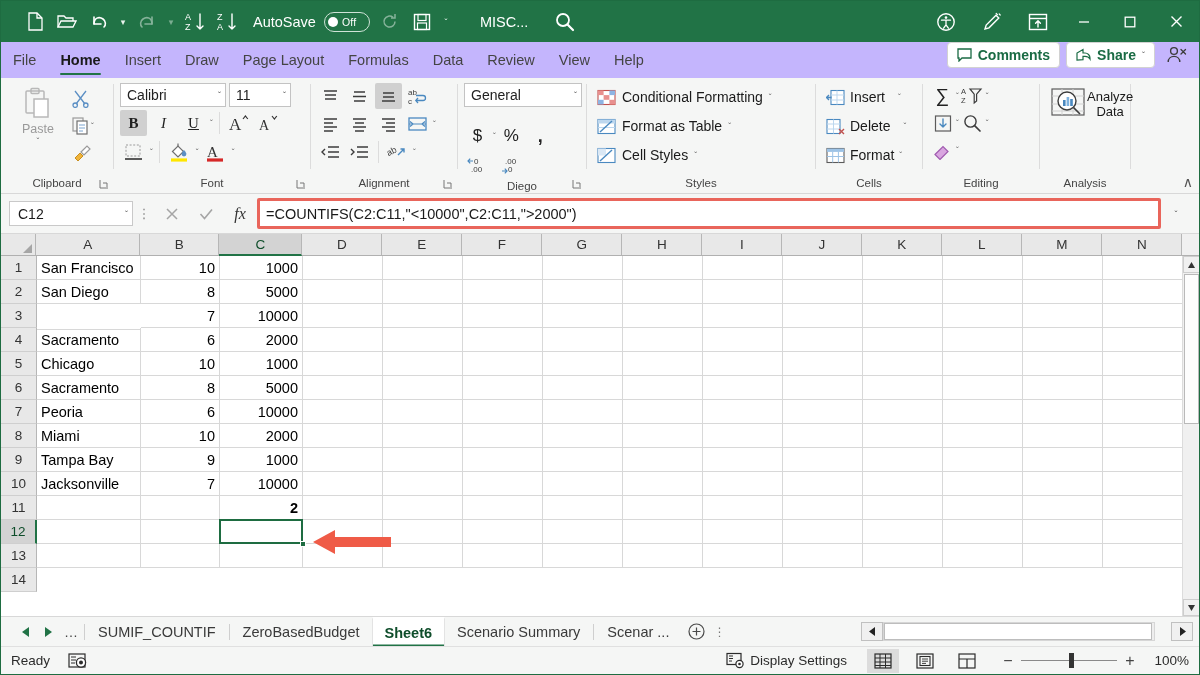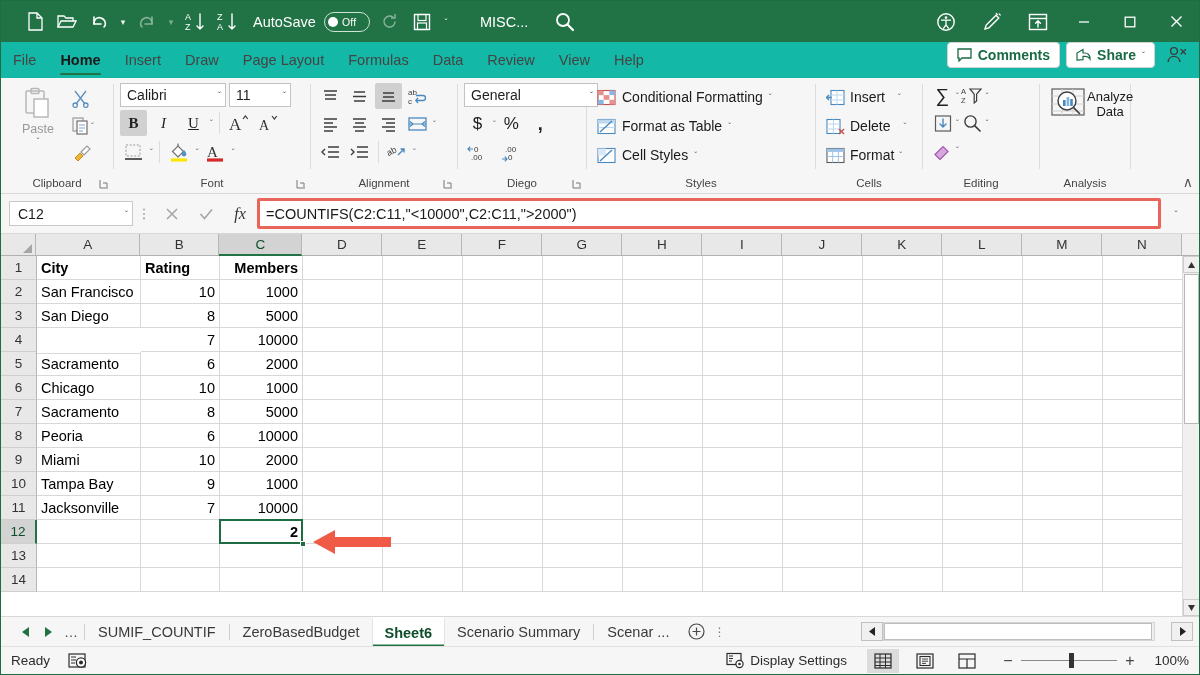--- a/index.html
+++ b/index.html
@@ -46,21 +46,21 @@
     margin-left: auto; display: flex; align-items: center; height: 41px;
   }
   .tr-btn {
     width: 46px; height: 41px; display:flex; align-items:center; justify-content:center;
     color:#fff;
   }
   svg { display:block; }
 
   
   .tabbar {
-    height: 36px; background: #14b8a6; display:flex; align-items: stretch;
+    height: 36px; background: #c4b5fd; display:flex; align-items: stretch;
     flex: 0 0 36px; position: relative;
   }
   .tab {
     padding: 0 12px; display:flex; align-items:center; font-size: 14.5px;
     color: #444; position: relative; white-space: nowrap;
   }
   .tab.active { color: #1a1a1a; font-weight: bold; }
   .tab.active::after {
     content:""; position:absolute; left: 12px; right: 12px; bottom: 3px;
     height: 2.5px; background: #217346; border-radius: 2px;
@@ -596,21 +596,21 @@
       <div class="grp-label">Alignment</div>
       <svg class="dlauncher" style="bottom:5px" width="10" height="10" viewBox="0 0 10 10">
           <path d="M1 1v8h8" fill="none" stroke="#777" stroke-width="1"></path>
           <path d="M4 4h4v4" fill="none" stroke="#777" stroke-width="1"></path>
         </svg>
     </div>
     <div class="grp-sep"></div>
 
     <div class="grp" style="width:128px">
       <div class="grp-body" style="flex-direction:column">
-        <div class="combo" style="width:134px;margin-bottom:4px">
+        <div class="combo" style="width:118px;margin-bottom:16px">
           <span>General</span>
           <span class="cv">ˇ</span>
         </div>
         <div class="numrow">
           <div class="sqbtn" style="font-size:17px">$</div>
           <div class="caret">ˇ</div>
           <div class="sqbtn" style="font-size:17px">%</div>
           <div class="sqbtn" style="font-size:18px;font-weight:bold">,</div>
         </div>
         <div class="numrow" style="margin-top:2px">
@@ -846,36 +846,20 @@
           <div class="rowh">7</div>
           <div class="rowh">8</div>
           <div class="rowh">9</div>
           <div class="rowh">10</div>
           <div class="rowh">11</div>
           <div class="rowh sel">12</div>
           <div class="rowh">13</div>
           <div class="rowh">14</div>
         </div>
       <div class="cells" id="cells">
-        <div class="grow">
-            <div class="gcell b" style="width: 104px; flex: 0 0 104px;">City</div>
-            <div class="gcell b" style="width: 79px; flex: 0 0 79px;">Rating</div>
-            <div class="gcell r b" style="width: 83px; flex: 0 0 83px;">Members</div>
-            <div class="gcell" style="width: 80px; flex: 0 0 80px;"></div>
-            <div class="gcell" style="width: 80px; flex: 0 0 80px;"></div>
-            <div class="gcell" style="width: 80px; flex: 0 0 80px;"></div>
-            <div class="gcell" style="width: 80px; flex: 0 0 80px;"></div>
-            <div class="gcell" style="width: 80px; flex: 0 0 80px;"></div>
-            <div class="gcell" style="width: 80px; flex: 0 0 80px;"></div>
-            <div class="gcell" style="width: 80px; flex: 0 0 80px;"></div>
-            <div class="gcell" style="width: 80px; flex: 0 0 80px;"></div>
-            <div class="gcell" style="width: 80px; flex: 0 0 80px;"></div>
-            <div class="gcell" style="width: 80px; flex: 0 0 80px;"></div>
-            <div class="gcell" style="width: 80px; flex: 0 0 80px;"></div>
-          </div>
           <div class="grow">
             <div class="gcell" style="width: 104px; flex: 0 0 104px;">San Francisco</div>
             <div class="gcell r" style="width: 79px; flex: 0 0 79px;">10</div>
             <div class="gcell r" style="width: 83px; flex: 0 0 83px;">1000</div>
             <div class="gcell" style="width: 80px; flex: 0 0 80px;"></div>
             <div class="gcell" style="width: 80px; flex: 0 0 80px;"></div>
             <div class="gcell" style="width: 80px; flex: 0 0 80px;"></div>
             <div class="gcell" style="width: 80px; flex: 0 0 80px;"></div>
             <div class="gcell" style="width: 80px; flex: 0 0 80px;"></div>
             <div class="gcell" style="width: 80px; flex: 0 0 80px;"></div>

